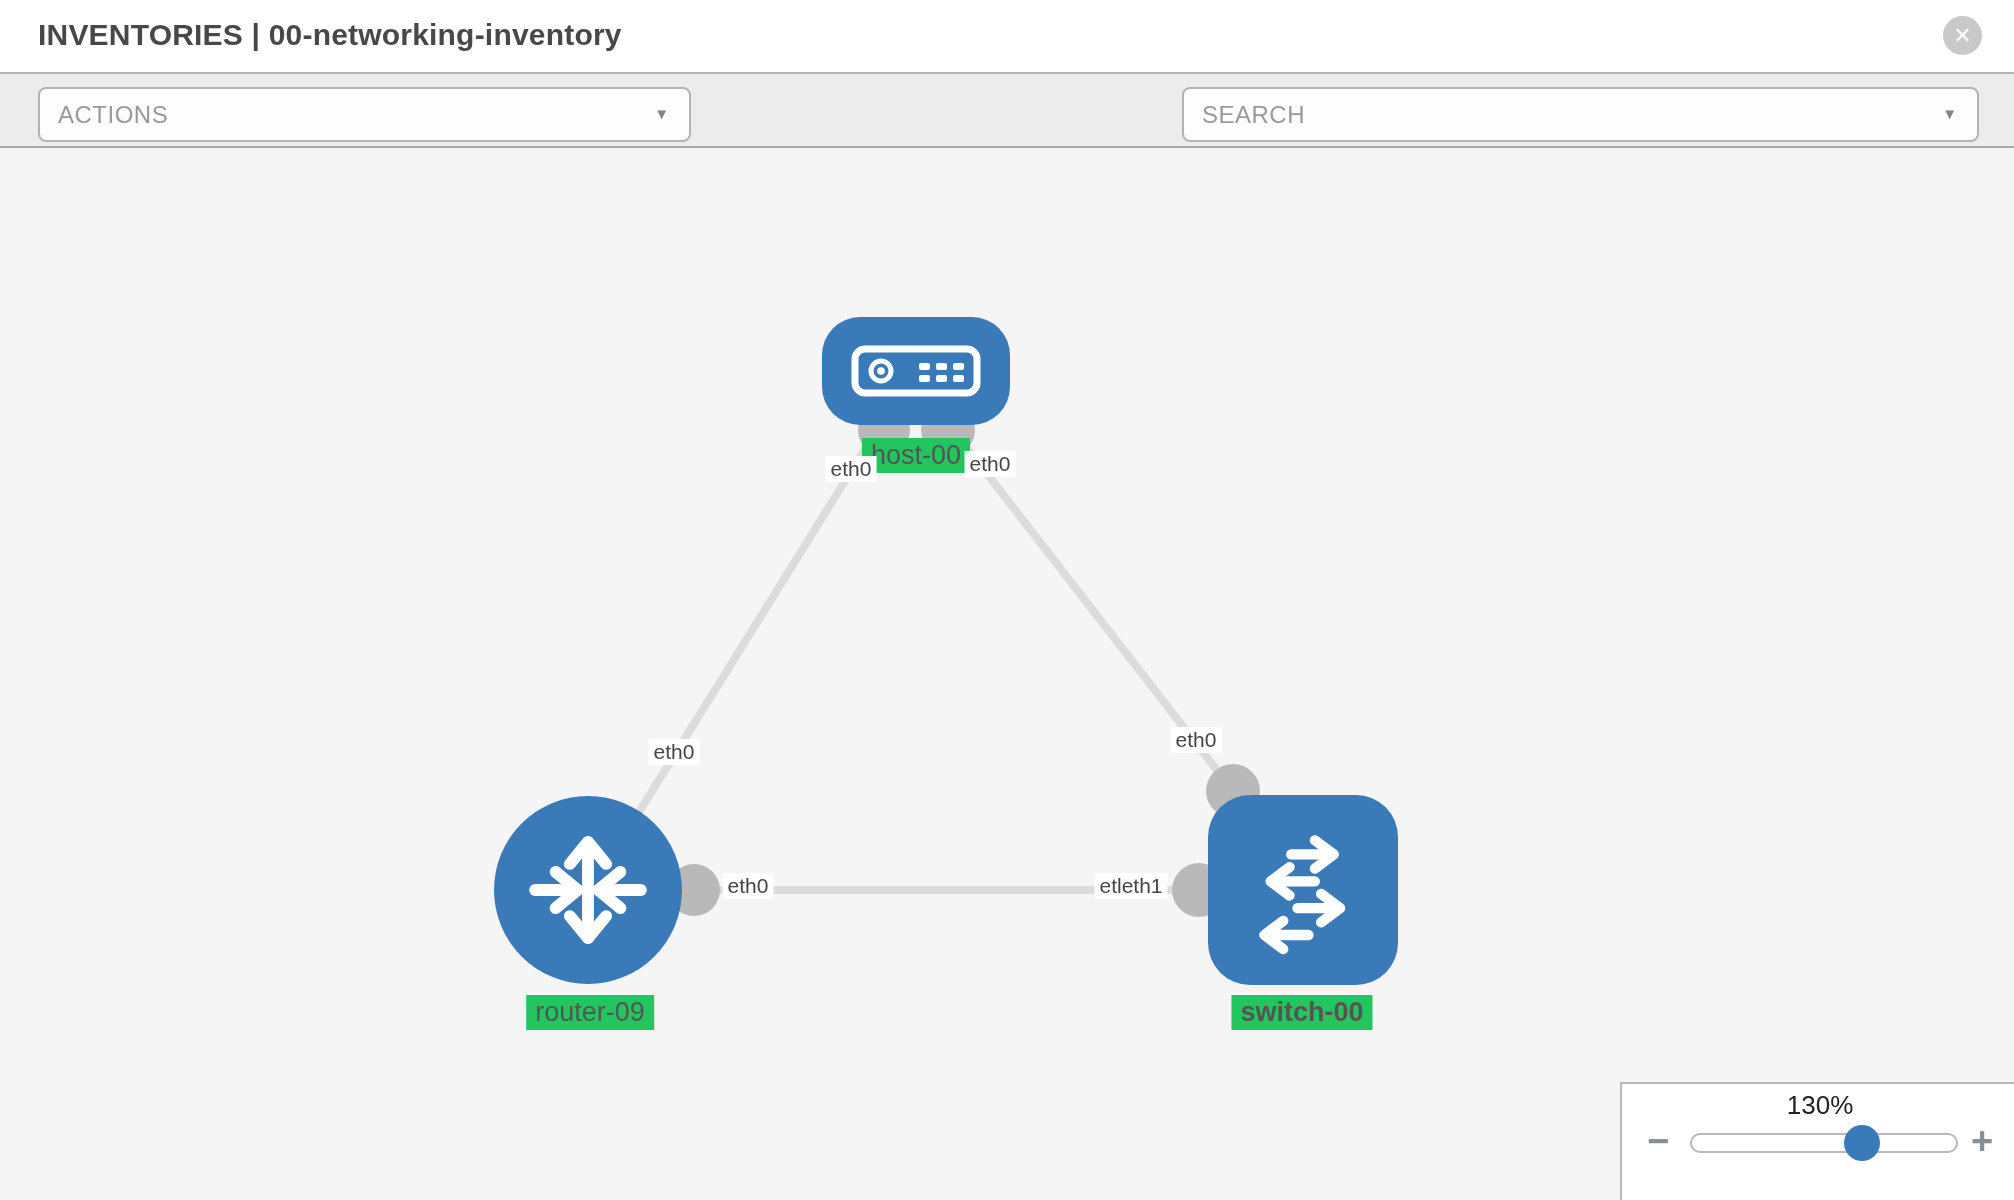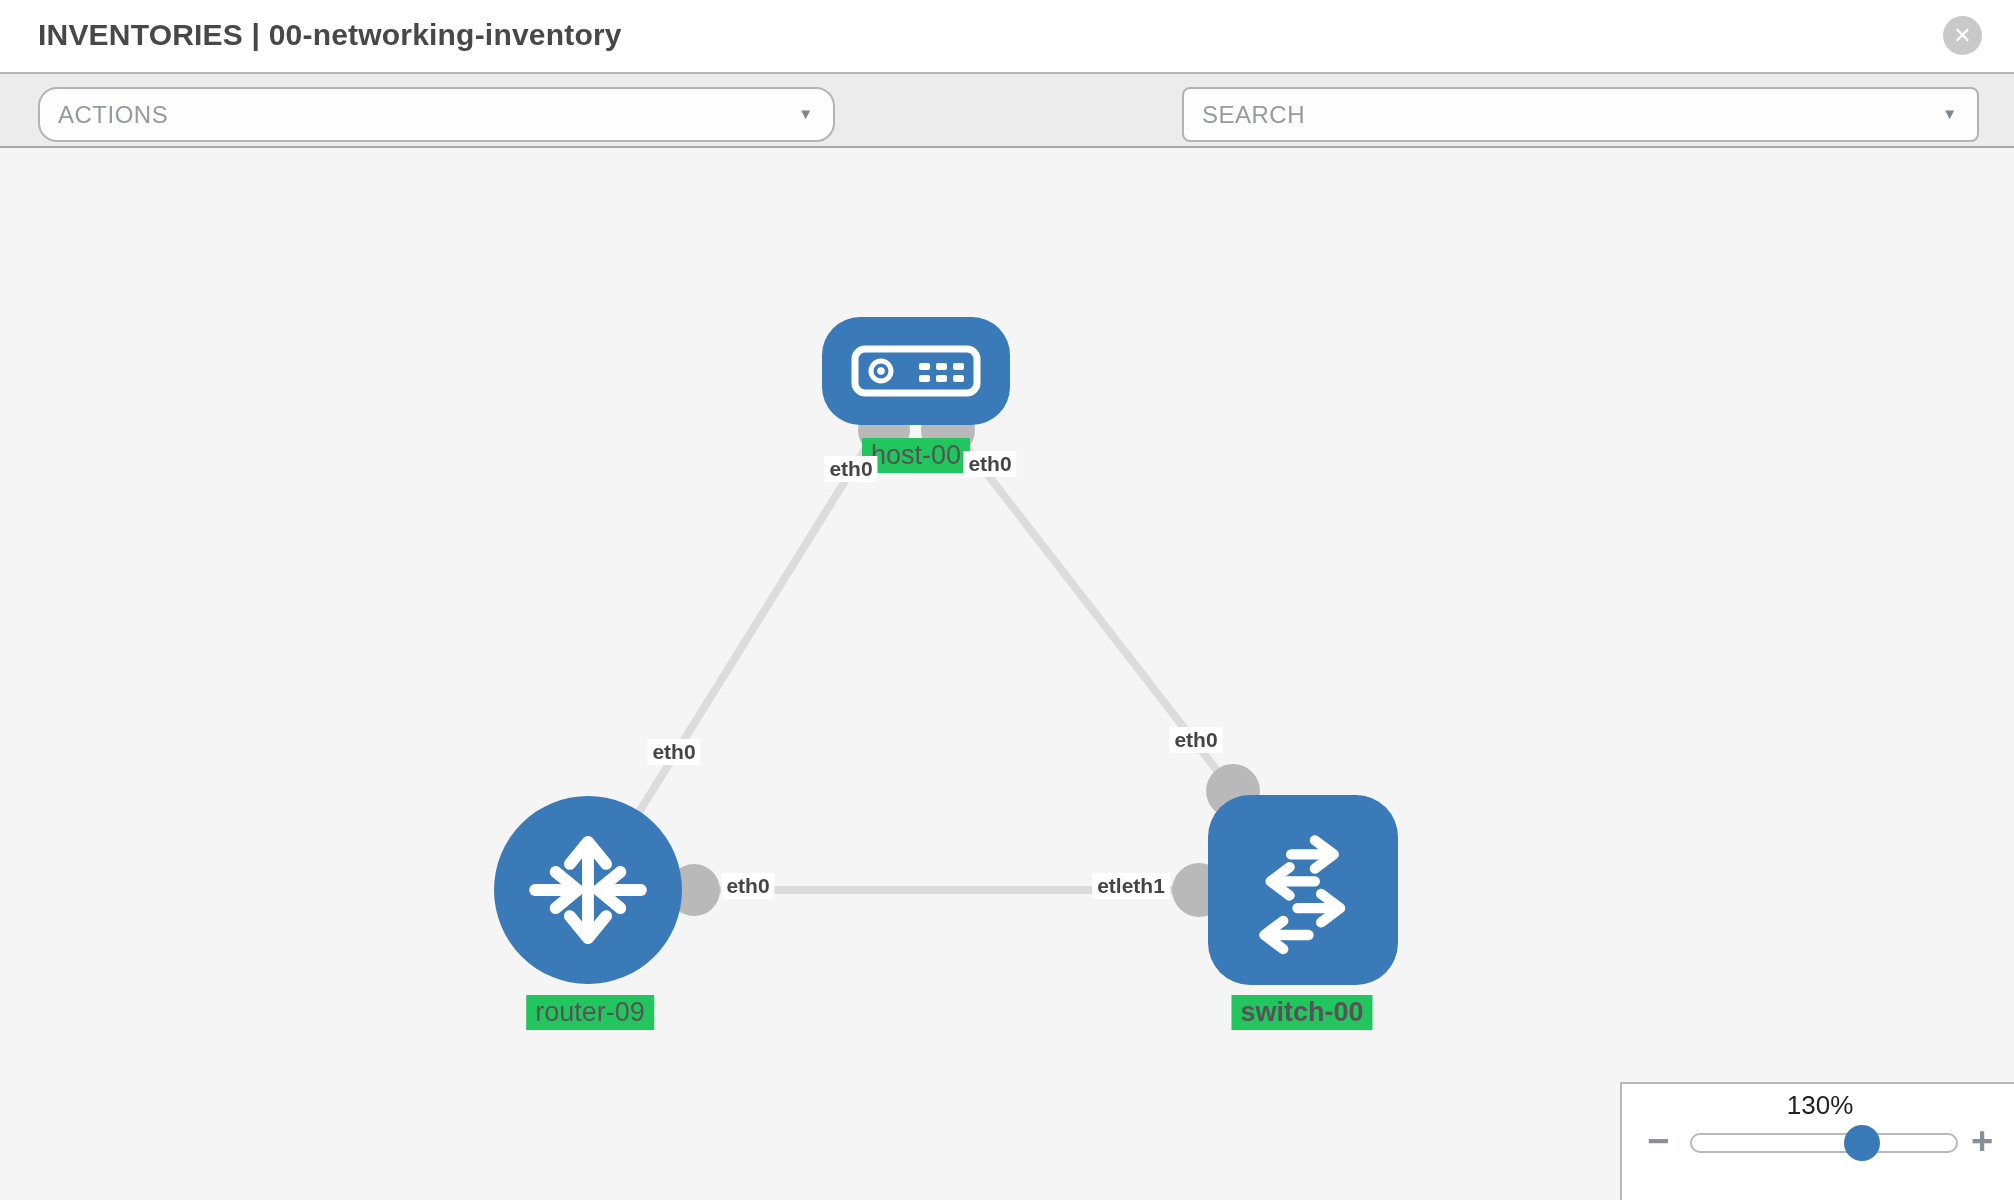--- a/index.html
+++ b/index.html
@@ -14,42 +14,42 @@
     box-sizing:border-box;cursor:pointer;}
   .combo .lbl{position:absolute;left:18px;top:12px;font-size:24px;color:#97999c;letter-spacing:.5px;}
   .combo .caret{position:absolute;right:20px;top:16px;font-size:15px;color:#7e8691;}
   .tool-ico{position:absolute;top:92px;width:40px;height:40px;cursor:pointer;}
   .canvas{position:absolute;left:0;top:148px;width:2014px;height:1052px;background:#f5f5f5;}
   .net-svg{position:absolute;left:0;top:0;}
   .node{position:absolute;background:#3a7ab8;display:flex;align-items:center;justify-content:center;cursor:pointer;}
   .node-label{position:absolute;transform:translateX(-50%);background:#22c55e;color:#555;
     font-size:27px;padding:2px 9px;white-space:nowrap;}
   .iface{position:absolute;transform:translate(-50%,-50%);background:#fff;color:#454545;
-    font-size:21px;padding:1px 5px;white-space:nowrap;font-weight:bold;}
+    font-size:21px;padding:1px 5px;white-space:nowrap;}
   .zoom-panel{position:absolute;left:1620px;top:1082px;width:400px;height:130px;background:#fff;
     border:2px solid #b9b9b9;box-sizing:border-box;}
   .zoom-pct{position:absolute;left:1740px;top:1090px;width:160px;text-align:center;font-size:26px;color:#222;}
   .zoom-minus,.zoom-plus{position:absolute;top:1121px;font-size:38px;font-weight:700;color:#868e96;cursor:pointer;line-height:40px;}
   .zoom-minus{left:1647px;}
   .zoom-plus{left:1971px;}
   .zoom-track{position:absolute;left:1690px;top:1133px;width:268px;height:20px;background:#fff;
     border:2px solid #b9b9b9;border-radius:12px;box-sizing:border-box;cursor:pointer;}
   .zoom-thumb{position:absolute;left:1844px;top:1125px;width:36px;height:36px;border-radius:50%;
     background:#3a7ab8;cursor:grab;}
 </style>
 </head>
 <body>
 
 <div class="hdr">
   <div class="hdr-title">INVENTORIES | 00-networking-inventory</div>
   <div class="close-btn">✕</div>
 </div>
 
 <div class="toolbar">
-  <div class="combo" style="left:38px;width:797px;border-radius:19px;">
+  <div class="combo" style="left:38px;width:653px;">
     <span class="lbl">ACTIONS</span>
     <span class="caret">▼</span>
   </div>
 
   <svg class="tool-ico" style="left:1046px;" viewBox="0 0 40 40">
     <g stroke="#848c95" fill="none" stroke-linecap="round">
       <path d="M8 34 L21 21" stroke-width="7"></path>
       <path d="M20 9 a9.5 9.5 0 1 1 1 17" stroke-width="6"></path>
       <path d="M27 5 L27 13 L35 13" stroke="#ececec" stroke-width="7"></path>
     </g>

